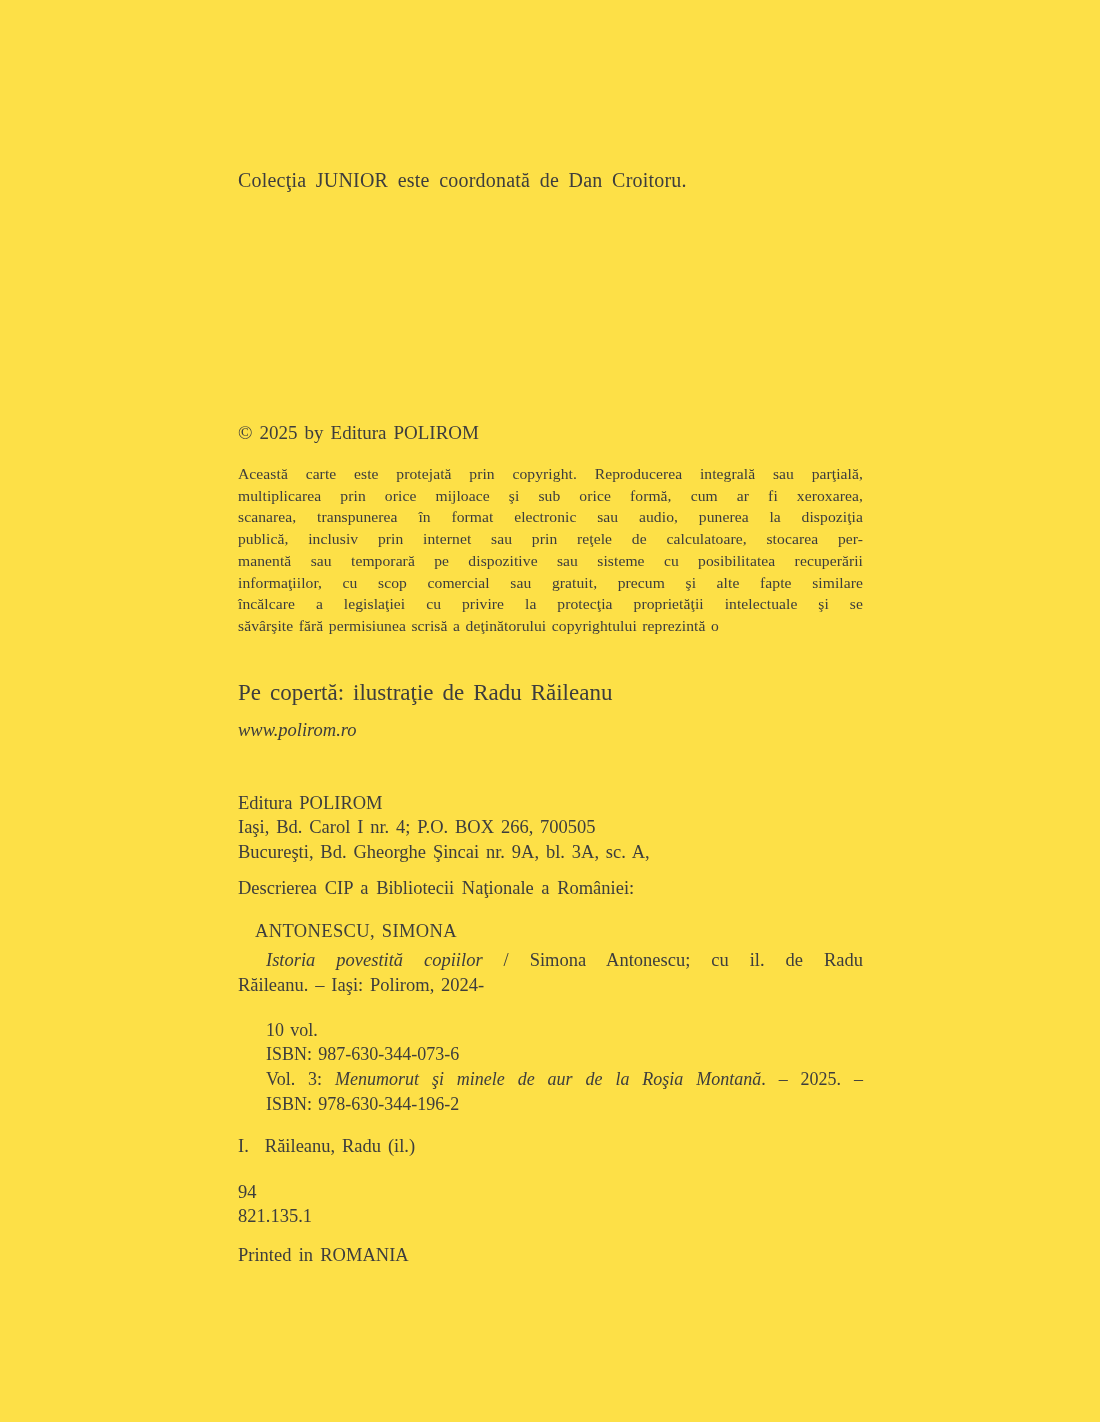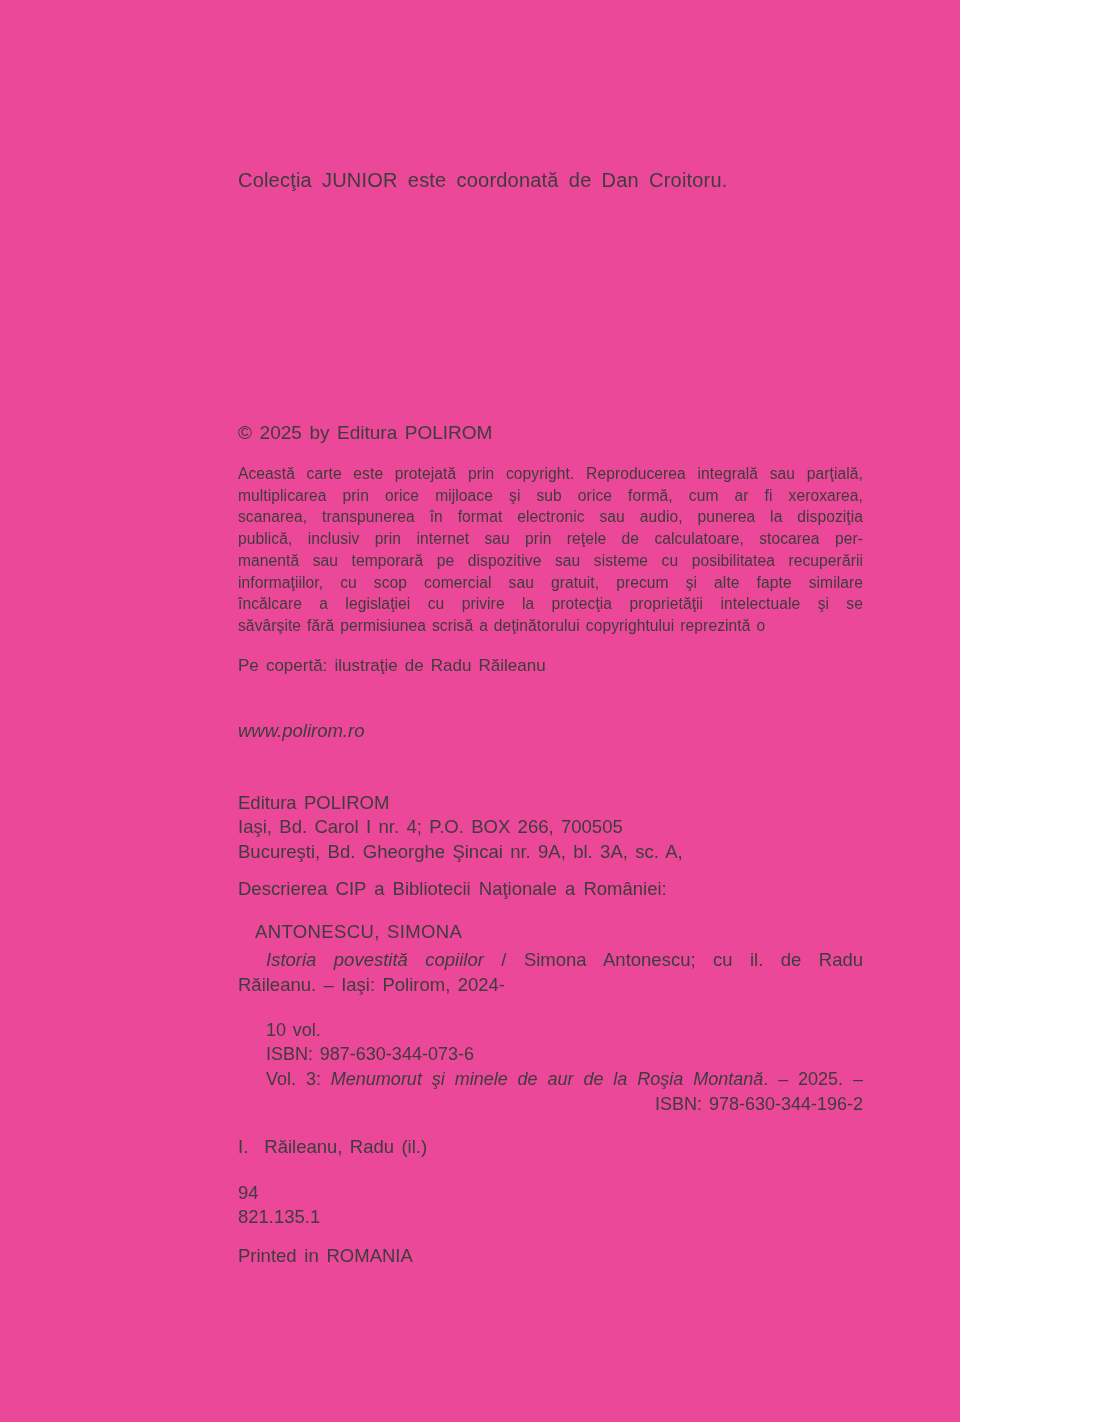--- a/index.html
+++ b/index.html
@@ -1,21 +1,21 @@
 <!DOCTYPE html>
 <html><head>
 <meta charset="utf-8">
 <style>
   html, body { margin: 0; padding: 0; background: #ffffff; }
   .page {
     position: relative;
-    width: 960px;
+    width: 1100px;
     height: 1422px;
-    background: #ec4899;
-    font-family: Liberation Sans, sans-serif;
+    background: #fde047;
+    font-family: Liberation Serif, serif;
     color: #3d3d3d;
     overflow: hidden;
   }
   .blk { position: absolute; left: 238px; width: 625px; }
   .italic { font-style: italic; }
 
   .collection-note {
     top: 167px;
     font-size: 20px;
     line-height: 26px;
@@ -29,41 +29,41 @@
   }
   .legal {
     top: 463px;
     font-size: 15.6px;
     line-height: 21.7px;
     letter-spacing: 0.005em;
   }
   .legal > div { text-align: justify; text-align-last: justify; }
   .legal > div:last-child { text-align-last: left; word-spacing: 0.1em; }
 
-  .cover-credit { top: 656px; font-size: 17px; word-spacing: 0.14em; }
+  .cover-credit { top: 680px; font-size: 23px; word-spacing: 0.14em; }
   .website      { top: 720px; font-size: 18.5px; font-style: italic; word-spacing: 0.1em; }
 
   .publisher { top: 791px; font-size: 18.5px; line-height: 24.4px; word-spacing: 0.12em; }
 
   .cip-heading { top: 878px; font-size: 18.5px; word-spacing: 0.16em; }
   .cip-author  { top: 921px; font-size: 18.5px; letter-spacing: 0.02em; word-spacing: 0.1em; margin-left: 17px; }
 
   .cip-entry { top: 948px; font-size: 18.5px; line-height: 24.8px; }
   .cip-entry .line1 {
     text-indent: 28px;
     text-align: justify;
     text-align-last: justify;
   }
   .cip-entry .line2 { word-spacing: 0.12em; }
 
   .vols { top: 1018px; padding-left: 28px; width: 597px; font-size: 18px; line-height: 24.2px; word-spacing: 0.1em; }
 
   .vol3 { top: 1067px; padding-left: 28px; width: 597px; font-size: 18px; line-height: 25.4px; }
   .vol3 .line1 { text-align: justify; text-align-last: justify; }
-  .vol3 .line2 { word-spacing: 0.1em; text-align: right; }
+  .vol3 .line2 { word-spacing: 0.1em; }
 
   .illustrator { top: 1136px; font-size: 18.5px; word-spacing: 0.12em; }
   .illustrator .ill-name { margin-left: 16px; }
 
   .udc { top: 1181px; font-size: 18.5px; line-height: 23.5px; }
 
   .printed { top: 1245px; font-size: 18.5px; word-spacing: 0.14em; }
 </style>
 </head>
 <body>

